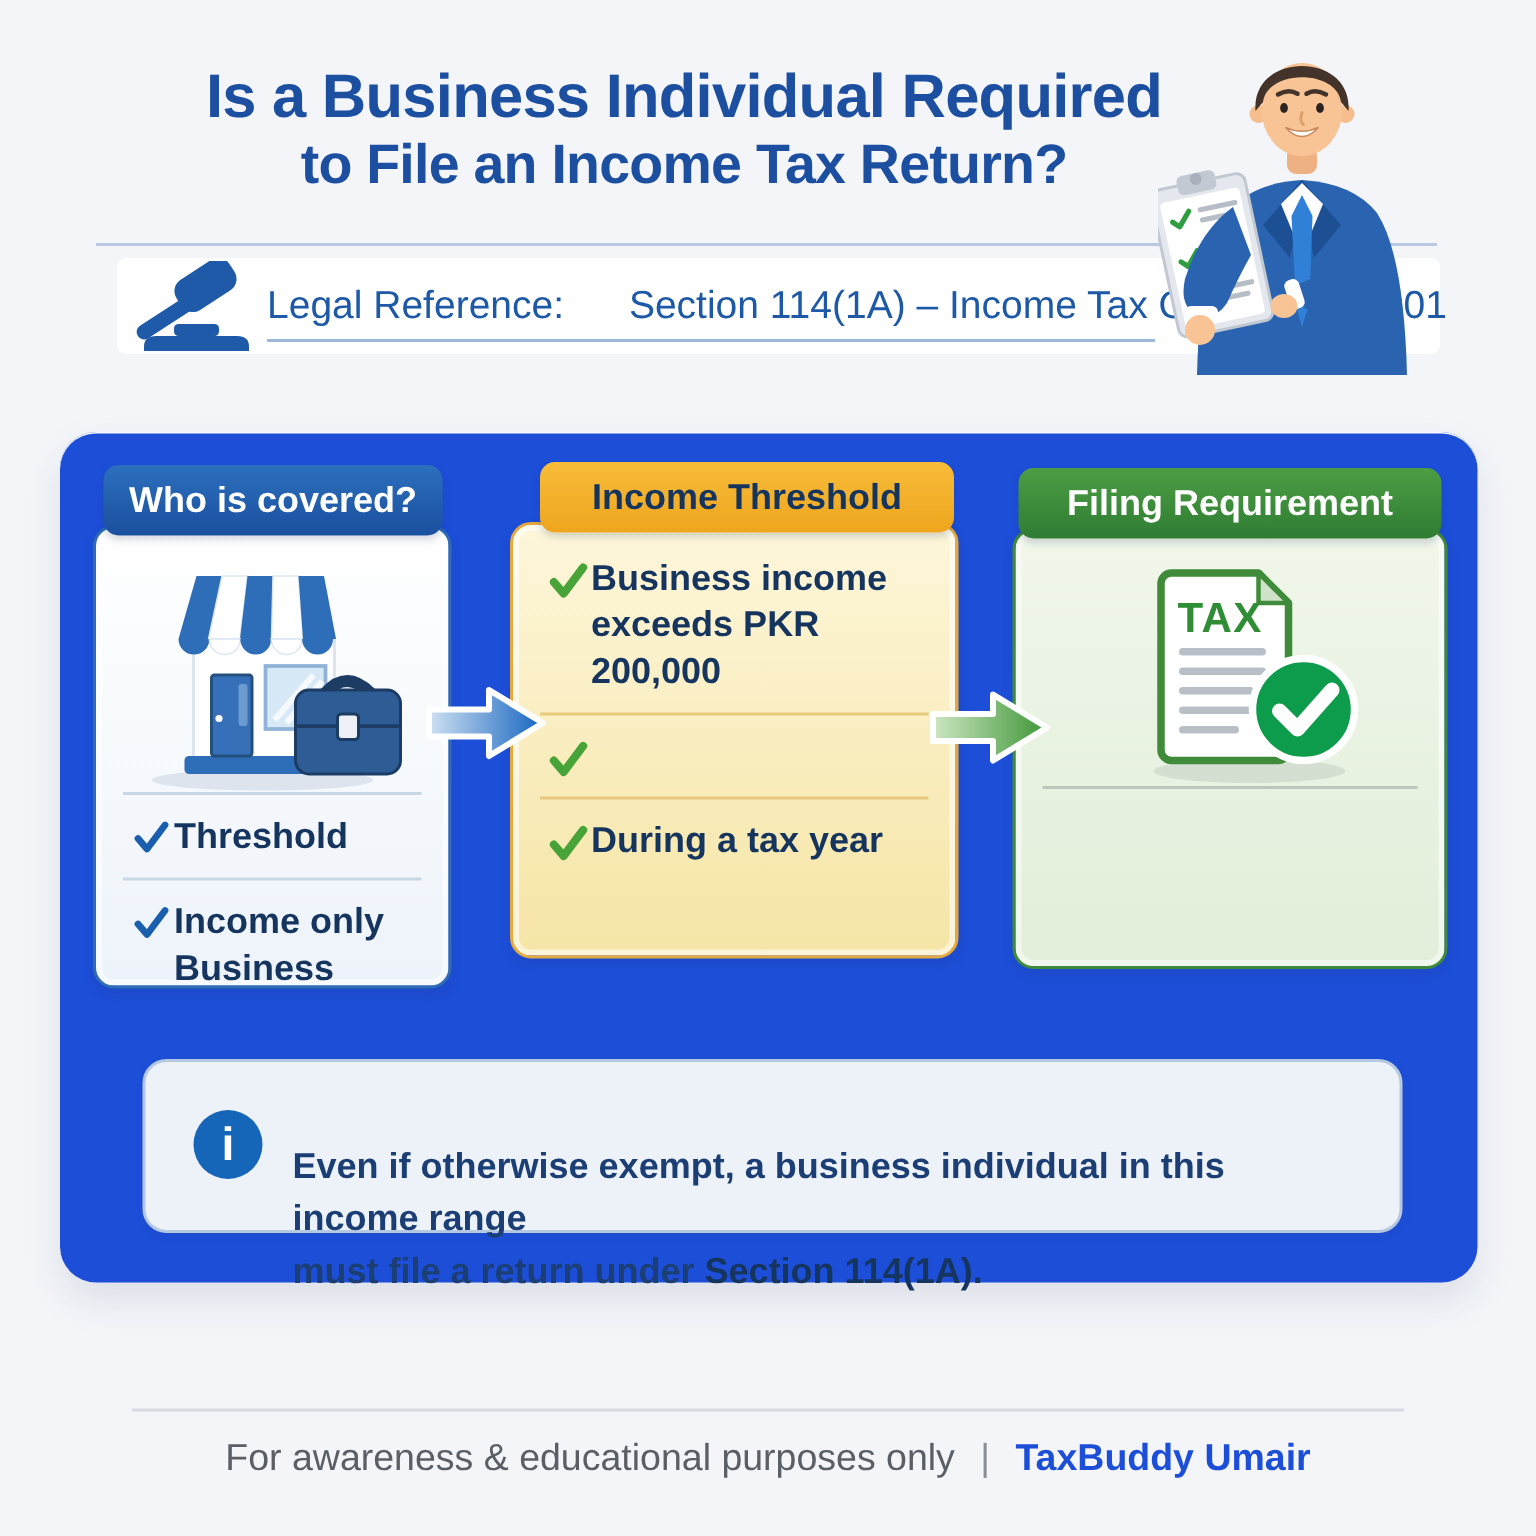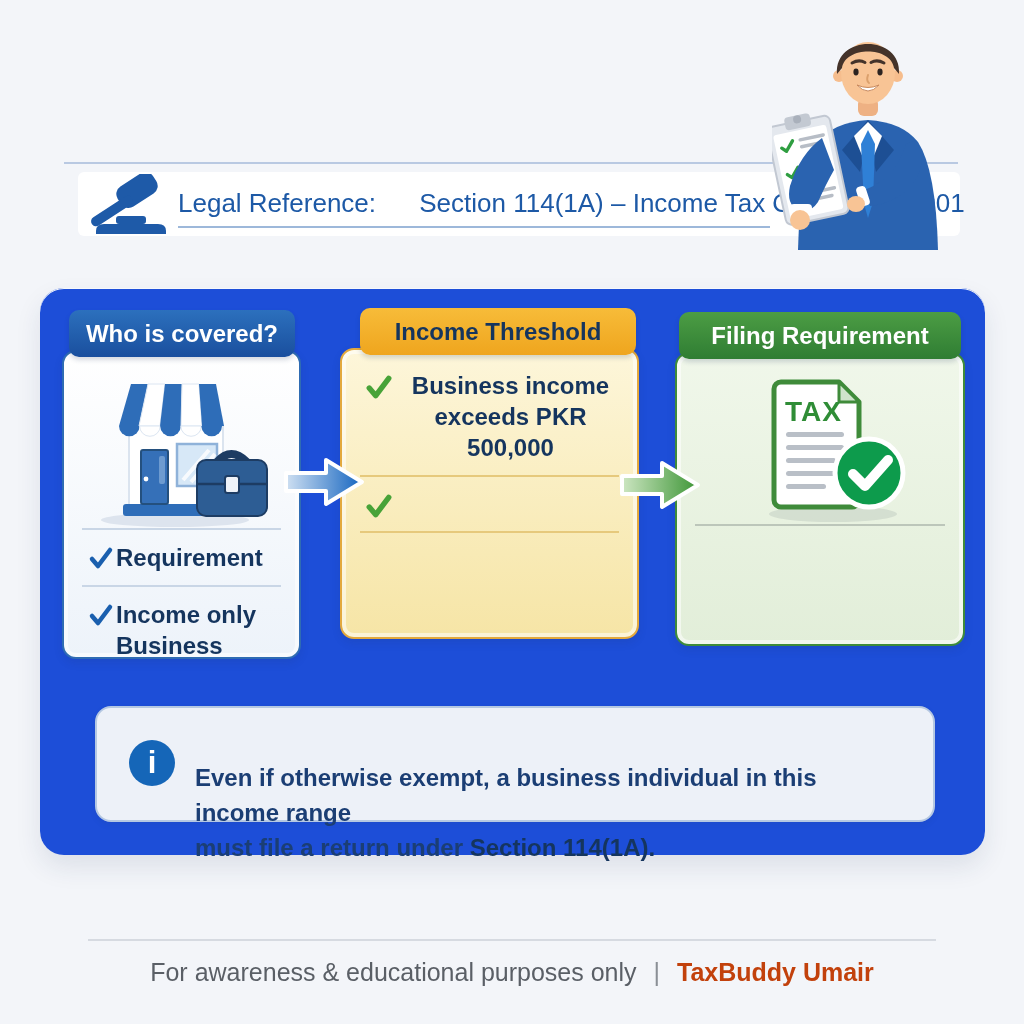--- a/index.html
+++ b/index.html
@@ -76,27 +76,31 @@
     background:#1566b8;color:#ffffff;font-weight:bold;font-size:31px;text-align:center;line-height:46px;
   }
   .note-text{position:absolute;left:98px;top:20px;width:710px;font-size:24px;color:#1b3e74;font-weight:600;line-height:35px;margin-top:32px;}
   .note-text b{font-weight:bold;color:#15355e;}
 
   
   .footer-rule{position:absolute;top:939px;left:88px;width:848px;height:2px;background:#d6dae1;}
   .footer{position:absolute;top:958px;left:0;width:1024px;text-align:center;font-size:25px;color:#5a5f66;}
   .footer .disc{}
   .footer .sep{color:#8a8f96;padding:0 10px;}
-  .footer .brand{color:#c2410c;font-weight:bold;}
+  .footer .brand{color:#1d4ed8;font-weight:bold;}
 </style>
 </head>
 <body>
 
 <div class="page">
 
+  <div class="title-wrap">
+    <div class="title-line1">Is a Business Individual Required</div>
+    <div class="title-line2">to File an Income Tax Return?</div>
+  </div>
   <div class="top-rule"></div>
 
   <div class="legal-band">
     <svg class="gavel" width="86" height="60" viewBox="0 0 86 60">
       <g fill="#1e5aa8">
         <rect x="30" y="4" width="42" height="24" rx="9" transform="rotate(-33 51 16)"></rect>
         <rect x="2" y="32" width="48" height="10" rx="5" transform="rotate(-33 26 37)"></rect>
         <rect x="30" y="42" width="30" height="8" rx="3"></rect>
         <path d="M18 50 h54 q8 0 8 7 v3 H10 v-3 q0 -7 8 -7 z"></path>
       </g>
@@ -191,21 +195,21 @@
               <rect x="28" y="26" width="14" height="17" rx="2.5" fill="#eef2f8" stroke="#1d3c63" stroke-width="2"></rect>
             </g>
           </svg>
         </div>
         <div class="divider div-blue"></div>
         <div class="item">
           <svg class="chk" width="24" height="24" viewBox="0 0 24 24">
               <path d="M3,13 l6,7 L21,4" stroke="#1a5fae" stroke-width="4.5" fill="none" stroke-linecap="round" stroke-linejoin="round"></path>
             </svg>
           <div class="txt">
-              <span>Requirement</span>
+              <span>Threshold</span>
               <span></span>
             </div>
         </div>
         <div class="divider div-blue"></div>
         <div class="item">
           <svg class="chk" width="24" height="24" viewBox="0 0 24 24">
               <path d="M3,13 l6,7 L21,4" stroke="#1a5fae" stroke-width="4.5" fill="none" stroke-linecap="round" stroke-linejoin="round"></path>
             </svg>
           <div class="txt">
               <span>Income only</span>
@@ -220,38 +224,47 @@
           <linearGradient id="gb" x1="0" y1="0" x2="1" y2="0">
         <stop offset="0" stop-color="#cfe0f2"></stop>
             <stop offset="1" stop-color="#1565c0"></stop>
       </linearGradient>
         </defs>
       <path d="M4,21 h40 v-13 l36,22 l-36,22 v-13 h-40 z" fill="url(#gb)" stroke="#ffffff" stroke-width="4" stroke-linejoin="round"></path>
     </svg>
 
     <div class="col" style="left:300px;top:20px;width:300px;">
       <div class="tab tab-yellow" style="left:20px;width:276px;">Income Threshold</div>
-      <div class="card card-yellow" style="left:0;top:40px;width:295px;height:287px;text-align:center;">
+      <div class="card card-yellow" style="left:0;top:40px;width:295px;height:287px;">
         <div style="height:8px;"></div>
         <div class="item">
           <svg class="chk" width="26" height="26" viewBox="0 0 24 24">
               <path d="M3,13 l6,7 L21,4" stroke="#48a338" stroke-width="5" fill="none" stroke-linecap="round" stroke-linejoin="round"></path>
             </svg>
           <div class="txt">
               <span>Business income</span>
-              <span>exceeds PKR 500,000</span>
+              <span>exceeds PKR 200,000</span>
             </div>
         </div>
         <div class="divider div-yellow"></div>
         <div class="item">
           <svg class="chk" width="26" height="26" viewBox="0 0 24 24">
               <path d="M3,13 l6,7 L21,4" stroke="#48a338" stroke-width="5" fill="none" stroke-linecap="round" stroke-linejoin="round"></path>
             </svg>
         </div>
         <div class="divider div-yellow"></div>
+        <div class="item">
+          <svg class="chk" width="26" height="26" viewBox="0 0 24 24">
+              <path d="M3,13 l6,7 L21,4" stroke="#48a338" stroke-width="5" fill="none" stroke-linecap="round" stroke-linejoin="round"></path>
+            </svg>
+          <div class="txt">
+              <span>During a tax year</span>
+              <span></span>
+            </div>
+        </div>
       </div>
     </div>
 
     <svg class="arrow" style="left:578px;top:167px;" width="86" height="60" viewBox="0 0 86 60">
       <defs>
           <linearGradient id="gg" x1="0" y1="0" x2="1" y2="0">
         <stop offset="0" stop-color="#cde6c2"></stop>
             <stop offset="1" stop-color="#3e9637"></stop>
       </linearGradient>
         </defs>

